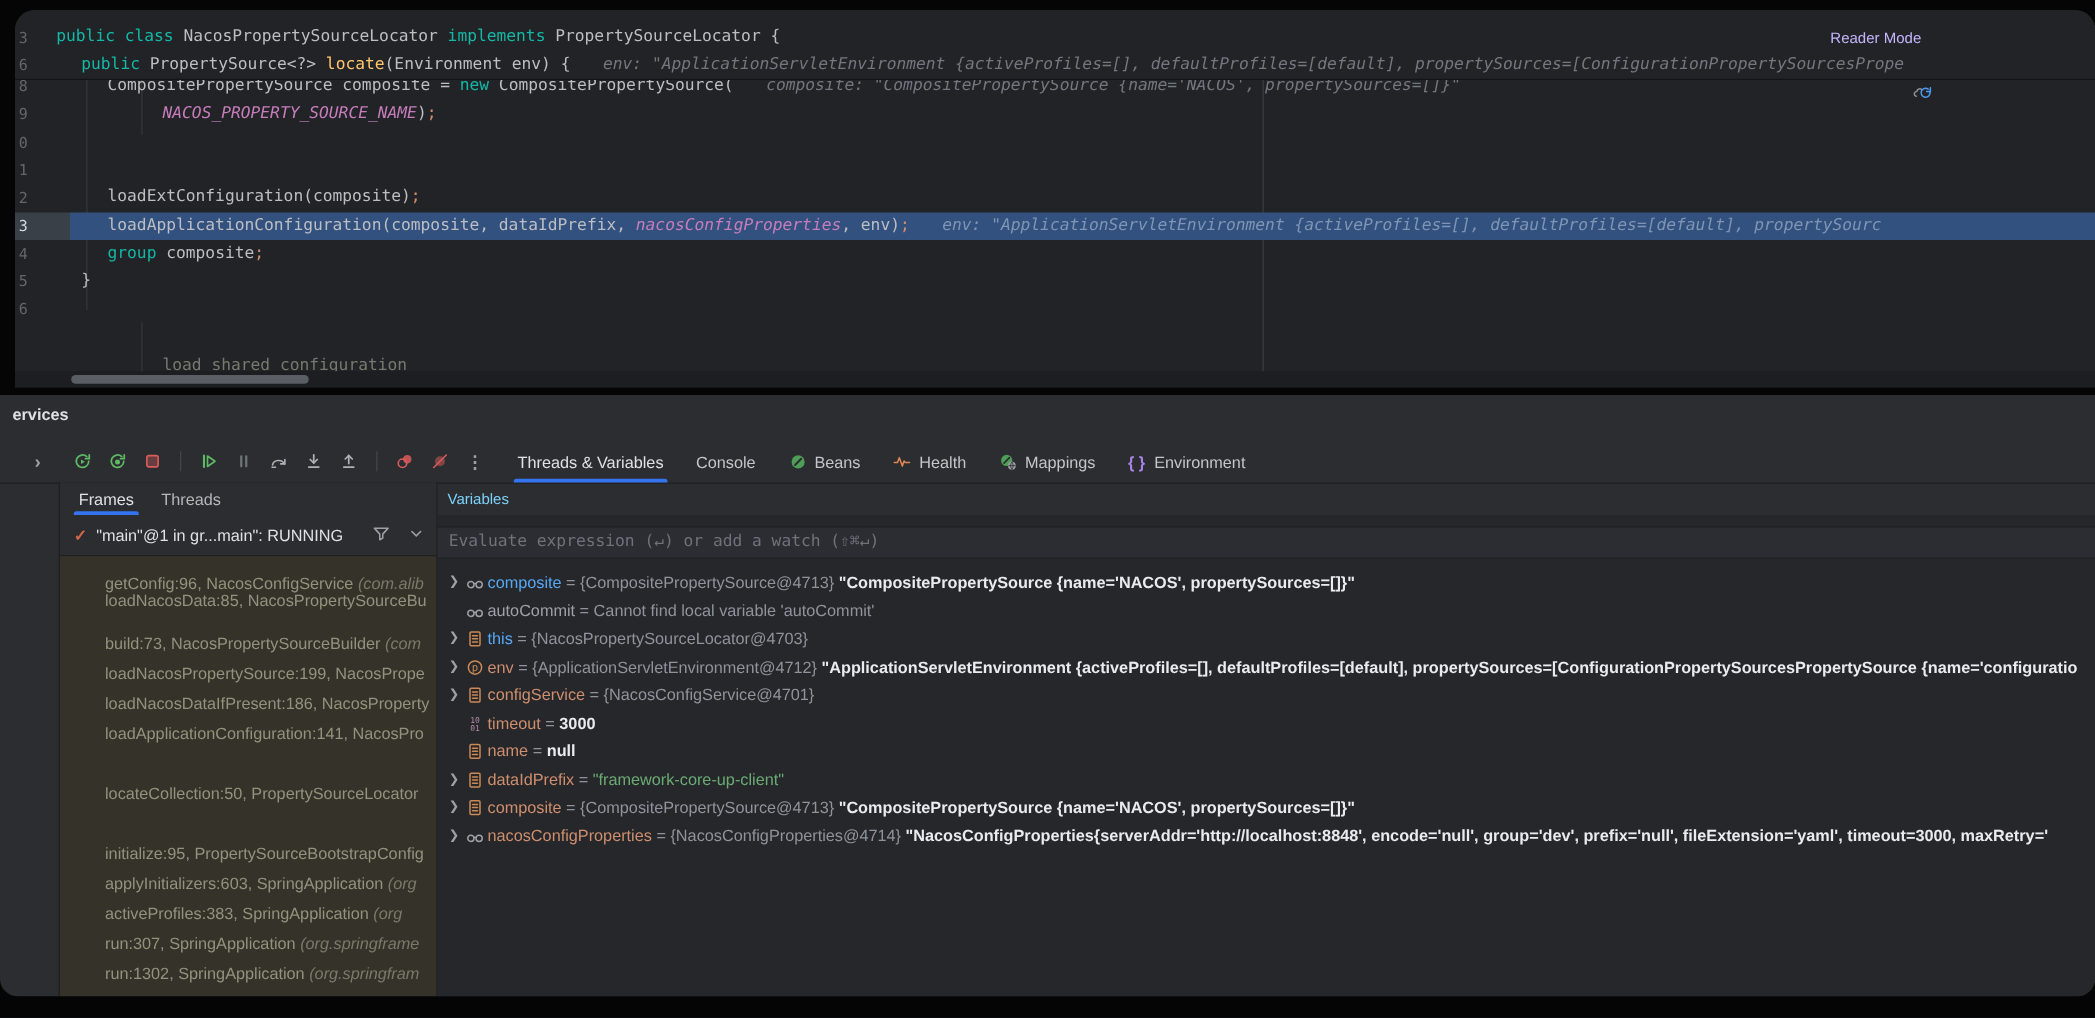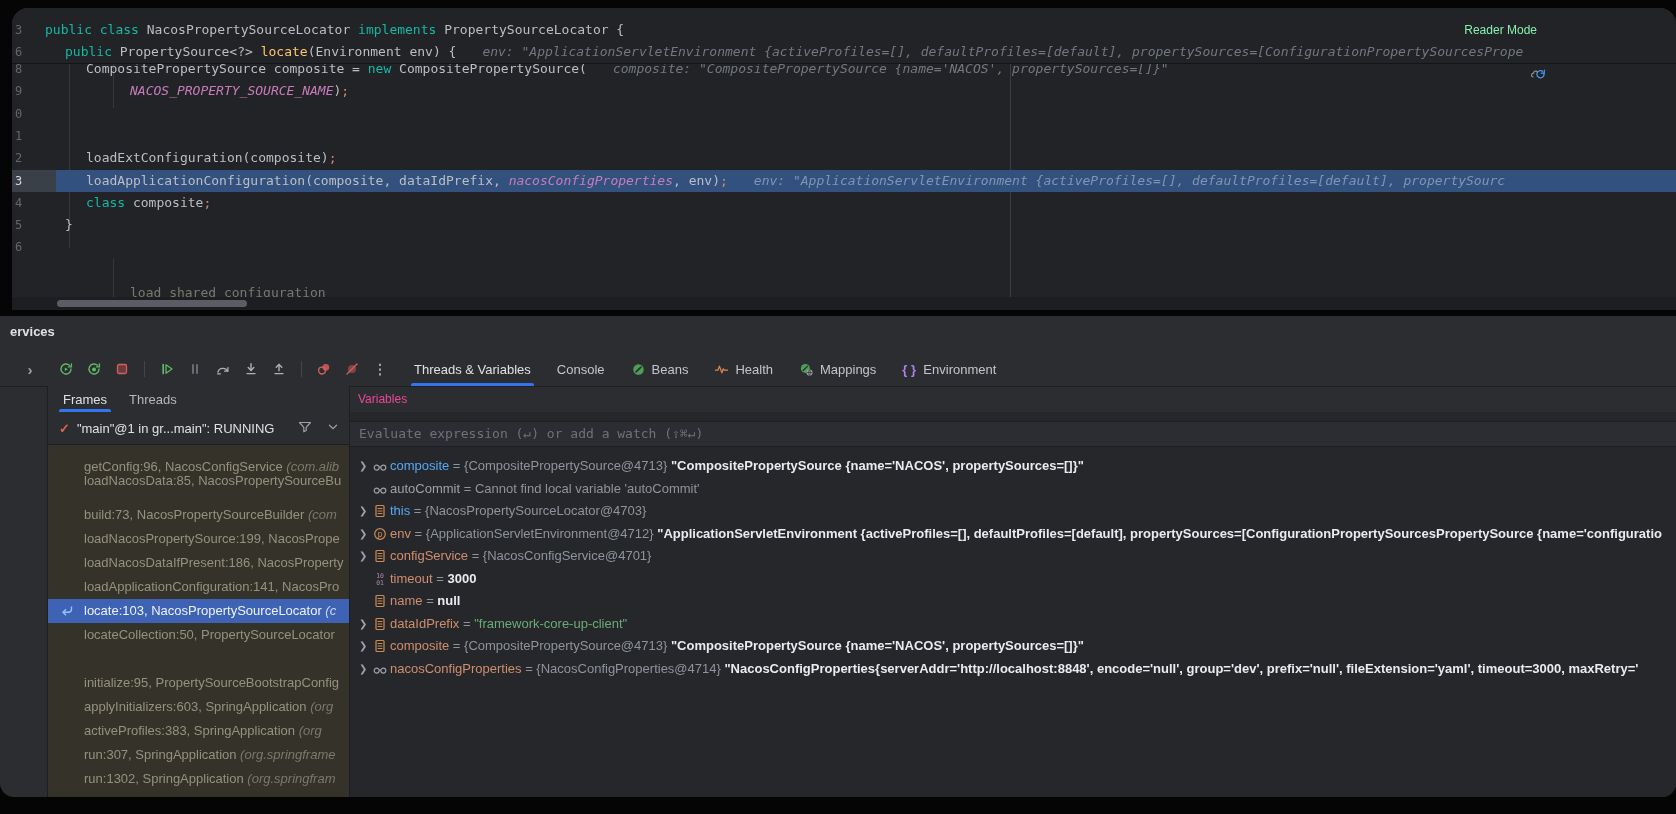--- a/index.html
+++ b/index.html
@@ -19,21 +19,21 @@
   .tok-pl{color:#bcbec4;}
   .tok-mth{color:#ffc66d;}
   .tok-const{color:#c77dbb;font-style:italic;}
   .tok-semi{color:#cf8e6d;}
   .hint{color:#73777f;font-style:italic;margin-left:26px;}
   .exec .hint{color:#7f95b5;}
   #sticky{position:absolute;top:0;left:0;right:0;height:55px;background:#222327;
           border-bottom:1px solid #131416;z-index:4;}
   .vguide{position:absolute;width:1px;background:#35373c;z-index:0;}
   #margin-guide{position:absolute;left:998px;top:54px;height:238px;width:1px;background:#3a3d43;}
-  #reader-mode{position:absolute;top:15px;right:139px;color:#86efac;font-size:12px;z-index:6;
+  #reader-mode{position:absolute;top:15px;right:139px;color:#c4b5fd;font-size:12px;z-index:6;
                font-family:"Liberation Sans",sans-serif;}
   #comment-footer{position:absolute;left:118px;top:277px;color:#767a6e;z-index:1;}
   #hscroll-track{position:absolute;left:0;right:0;bottom:0;height:13px;background:#1d1e22;z-index:5;}
   #hscroll-thumb{position:absolute;left:45px;bottom:3px;width:190px;height:7px;border-radius:4px;
                  background:#5a5d63;z-index:6;}
   #ai-icon{position:absolute;right:128px;top:56px;width:20px;height:20px;z-index:6;}
 
   
   #panel{position:absolute;left:0;top:316px;width:1676px;height:481px;background:#2b2d30;
          border-radius:0 0 14px 14px;overflow:hidden;font-size:13px;color:#bcbec4;}
@@ -56,21 +56,21 @@
   #vsep1{position:absolute;left:47px;top:70px;bottom:0;width:1px;background:#1e1f22;}
   #vsep2{position:absolute;left:349px;top:70px;bottom:0;width:1px;background:#1e1f22;}
 
   #left-tabs{position:absolute;left:48px;top:70px;width:301px;height:26px;display:flex;gap:22px;
              padding-left:15px;align-items:center;background:#2b2d30;box-sizing:border-box;}
   .mini-tab{position:relative;height:100%;display:flex;align-items:center;color:#b4b7bd;cursor:default;}
   .mini-tab.active{color:#dfe1e5;}
   .mini-tab.active::after{content:"";position:absolute;left:-4px;right:-4px;bottom:0;height:3px;
                           background:#3574f0;border-radius:2px 2px 0 0;}
   #variables-header{position:absolute;left:358px;top:70px;height:26px;line-height:26px;
-                    color:#ec4899;font-size:12px;}
+                    color:#7dd3fc;font-size:12px;}
 
   #thread-row{position:absolute;left:48px;top:96px;width:301px;height:33px;background:#2b2d30;
               border-bottom:1px solid #1e1f22;display:flex;align-items:center;gap:7px;
               padding:0 8px 0 11px;box-sizing:border-box;}
   #thread-check{color:#d3664a;font-weight:700;font-size:13px;}
   #thread-label{color:#dfe1e5;white-space:nowrap;overflow:hidden;flex:1;}
   .thread-tools{display:flex;align-items:center;gap:12px;}
 
   #frames-list{position:absolute;left:48px;top:129px;width:301px;bottom:0;background:#353329;overflow:hidden;}
   .frame-row{position:absolute;left:0;right:0;height:24px;line-height:24px;padding-left:36px;
@@ -106,21 +106,21 @@
     <div class="vguide" style="left:101px;top:54px;height:46px;"></div>
     <div class="vguide" style="left:101px;top:250px;height:40px;"></div>
 
     <div id="code-lines">
         <div class="code-line" style="top: 50px;"><span class="gutter-num">8</span><span class="code-text" style="left: 74px;"><span class="tok-pl">CompositePropertySource composite = </span><span class="tok-kw">new</span><span class="tok-pl"> CompositePropertySource(</span><span class="hint">composite: "CompositePropertySource {name='NACOS', propertySources=[]}"</span></span></div>
         <div class="code-line" style="top: 72.3px;"><span class="gutter-num">9</span><span class="code-text" style="left: 118px;"><span class="tok-const">NACOS_PROPERTY_SOURCE_NAME</span><span class="tok-pl">)</span><span class="tok-semi">;</span></span></div>
         <div class="code-line" style="top: 94.6px;"><span class="gutter-num">0</span></div>
         <div class="code-line" style="top: 116.9px;"><span class="gutter-num">1</span></div>
         <div class="code-line" style="top: 139.2px;"><span class="gutter-num">2</span><span class="code-text" style="left: 74px;"><span class="tok-pl">loadExtConfiguration(composite)</span><span class="tok-semi">;</span></span></div>
         <div class="code-line exec" style="top: 161.5px;"><span class="gutter-num">3</span><span class="code-text" style="left: 74px;"><span class="tok-pl">loadApplicationConfiguration(composite, dataIdPrefix, </span><span class="tok-const">nacosConfigProperties</span><span class="tok-pl">, env)</span><span class="tok-semi">;</span><span class="hint">env: "ApplicationServletEnvironment {activeProfiles=[], defaultProfiles=[default], propertySourc</span></span></div>
-        <div class="code-line" style="top: 183.8px;"><span class="gutter-num">4</span><span class="code-text" style="left: 74px;"><span class="tok-kw">class</span><span class="tok-pl"> composite</span><span class="tok-semi">;</span></span></div>
+        <div class="code-line" style="top: 183.8px;"><span class="gutter-num">4</span><span class="code-text" style="left: 74px;"><span class="tok-kw">group</span><span class="tok-pl"> composite</span><span class="tok-semi">;</span></span></div>
         <div class="code-line" style="top: 206.1px;"><span class="gutter-num">5</span><span class="code-text" style="left: 53px;"><span class="tok-pl">}</span></span></div>
         <div class="code-line" style="top: 228.4px;"><span class="gutter-num">6</span></div>
       </div>
 
     <div id="sticky">
       <div id="sticky-lines">
           <div class="code-line" style="top: 11px;"><span class="gutter-num">3</span><span class="code-text" style="left: 33px;"><span class="tok-kw">public class</span><span class="tok-pl"> NacosPropertySourceLocator </span><span class="tok-kw">implements</span><span class="tok-pl"> PropertySourceLocator {</span></span></div>
           <div class="code-line" style="top: 33px;"><span class="gutter-num">6</span><span class="code-text" style="left: 53px;"><span class="tok-kw">public </span><span class="tok-pl">PropertySource&lt;?&gt; </span><span class="tok-mth">locate</span><span class="tok-pl">(Environment env) {</span><span class="hint">env: "ApplicationServletEnvironment {activeProfiles=[], defaultProfiles=[default], propertySources=[ConfigurationPropertySourcesPrope</span></span></div>
         </div>
     </div>
@@ -284,24 +284,20 @@
       </span>
     </div>
 
     <div id="frames-list">
         <div class="frame-row" style="top: 10px;"><span>getConfig:96, NacosConfigService </span><span class="sfx">(com.alib</span></div>
         <div class="frame-row" style="top: 24px;"><span>loadNacosData:85, NacosPropertySourceBu</span></div>
         <div class="frame-row" style="top: 58px;"><span>build:73, NacosPropertySourceBuilder </span><span class="sfx">(com</span></div>
         <div class="frame-row" style="top: 82px;"><span>loadNacosPropertySource:199, NacosPrope</span></div>
         <div class="frame-row" style="top: 106px;"><span>loadNacosDataIfPresent:186, NacosProperty</span></div>
         <div class="frame-row" style="top: 130px;"><span>loadApplicationConfiguration:141, NacosPro</span></div>
-        <div class="frame-row selected" style="top: 154px;"><span class="ret-icon"><svg width="16" height="16" viewBox="0 0 16 16">
-              <path d="M12.5 3.5v2.6a3.2 3.2 0 0 1-3.2 3.2H4.4" fill="none" stroke="#9cc0ff" stroke-width="1.4"></path>
-              <path d="M7 6.3L4 9.3l3 3" fill="none" stroke="#9cc0ff" stroke-width="1.4" stroke-linejoin="round"></path>
-            </svg></span><span>locate:103, NacosPropertySourceLocator </span><span class="sfx">(c</span></div>
         <div class="frame-row" style="top: 178px;"><span>locateCollection:50, PropertySourceLocator</span></div>
         <div class="frame-row" style="top: 226px;"><span>initialize:95, PropertySourceBootstrapConfig</span></div>
         <div class="frame-row" style="top: 250px;"><span>applyInitializers:603, SpringApplication </span><span class="sfx">(org</span></div>
         <div class="frame-row" style="top: 274px;"><span>activeProfiles:383, SpringApplication </span><span class="sfx">(org</span></div>
         <div class="frame-row" style="top: 298px;"><span>run:307, SpringApplication </span><span class="sfx">(org.springframe</span></div>
         <div class="frame-row" style="top: 322px;"><span>run:1302, SpringApplication </span><span class="sfx">(org.springfram</span></div>
       </div>
 
     <div id="vars-area">
       <div id="eval-row">Evaluate expression (↵) or add a watch (⇧⌘↵)</div>

